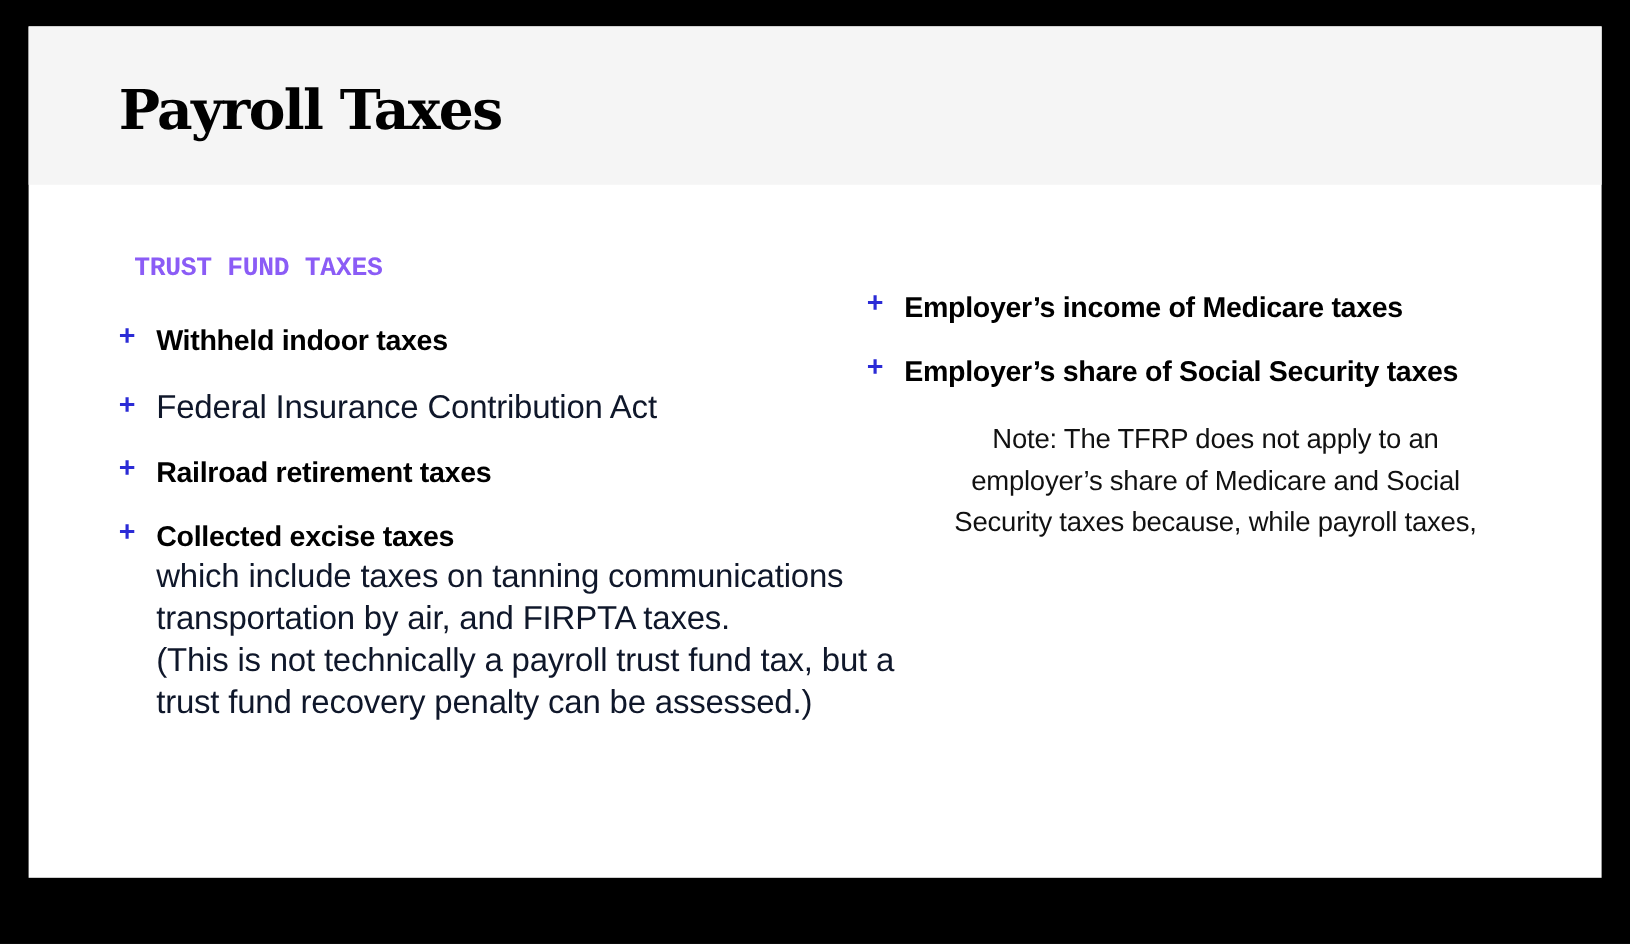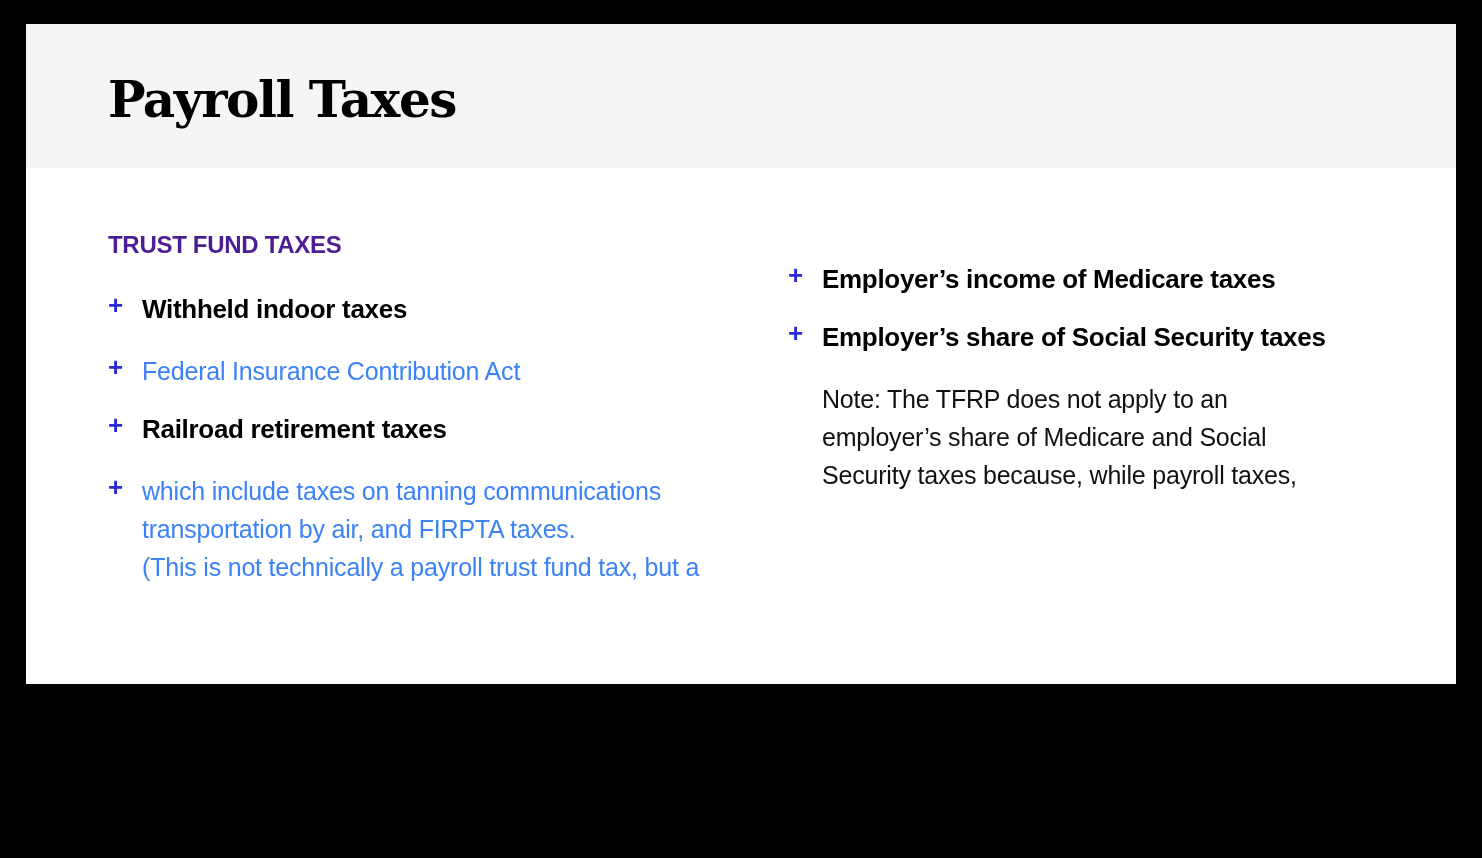--- a/index.html
+++ b/index.html
@@ -1,61 +1,62 @@
 <!DOCTYPE html>
 <html><head>
   <meta charset="utf-8">
   <style>
     * { box-sizing: border-box; margin: 0; padding: 0; }
     html, body {
       width: 1482px; height: 858px; background: #000000; overflow: hidden;
     }
     .slide {
       position: absolute; left: 26px; top: 24px;
-      width: 1430px; height: 660px; background: #ffffff;
+      width: 1430px; height: 774px; background: #ffffff;
     }
     .header {
       position: absolute; left: 0; top: 0; width: 1430px; height: 144px;
       background: #f5f5f5;
     }
     .title {
       position: absolute; left: 82px; top: 44px;
       font-family: "DejaVu Serif", serif; font-weight: bold;
       font-size: 50px; letter-spacing: -1.5px; color: #000;
       line-height: 64px;
     }
     .col { position: absolute; top: 206px; }
     .col.left { left: 82px; width: 690px; }
     .col.right { left: 762px; width: 640px; }
     .col-head {
-      font-family: Liberation Sans, sans-serif; font-weight: bold;
-      font-size: 24px; letter-spacing: -0.3px; color: #4c1d95;
-      line-height: 30px; height: 30px;
+      font-family: Liberation Mono, monospace; font-weight: bold;
+      font-size: 24px; letter-spacing: -0.3px; color: #8b5cf6;
+      line-height: 30px; height: 30px; margin-left: 14px;
     }
     .items { margin-top: 34px; }
     .item { position: relative; padding-left: 34px; margin-bottom: 24px; }
     .plus {
       position: absolute; left: 0; top: 0;
       font-family: "Liberation Sans", sans-serif; font-weight: bold;
       font-size: 26px; line-height: 30px; color: #2b2bd6;
     }
     .item-title {
       font-family: "Liberation Sans", sans-serif; font-weight: bold;
       font-size: 26px; letter-spacing: -0.3px; line-height: 38px; color: #000;
       margin-top: -4px;
     }
     .item-desc {
-      font-family: "Liberation Sans", sans-serif; font-size: 25px;
-      line-height: 38px; color: #3b82f6; letter-spacing: -0.2px;
+      font-family: "Liberation Sans", sans-serif; font-size: 30px;
+      line-height: 38px; color: #0f172a; letter-spacing: -0.2px;
     }
     .note {
       padding-left: 34px; margin-top: 2px;
       font-family: "Liberation Sans", sans-serif; font-size: 25px;
       line-height: 38px; color: #111; letter-spacing: -0.2px;
       width: 600px;
+      text-align: center;
     }
   </style>
 </head>
 <body>
 
 <div class="slide">
   <div class="header">
     <div class="title">Payroll Taxes</div>
   </div>
 
@@ -69,23 +70,25 @@
       <div class="item">
         <span class="plus">+</span>
         <div class="item-desc">Federal Insurance Contribution Act</div>
       </div>
       <div class="item">
         <span class="plus">+</span>
         <div class="item-title">Railroad retirement taxes</div>
       </div>
       <div class="item">
         <span class="plus">+</span>
+        <div class="item-title">Collected excise taxes</div>
         <div class="item-desc">which include taxes on tanning communications</div>
         <div class="item-desc">transportation by air, and FIRPTA taxes.</div>
         <div class="item-desc" style="white-space:nowrap">(This is not technically a payroll trust fund tax, but a</div>
+        <div class="item-desc">trust fund recovery penalty can be assessed.)</div>
       </div>
     </div>
   </div>
 
   <div class="col right">
     <div class="items">
       <div class="item">
         <span class="plus">+</span>
         <div class="item-title">Employer’s income of Medicare taxes</div>
       </div>

